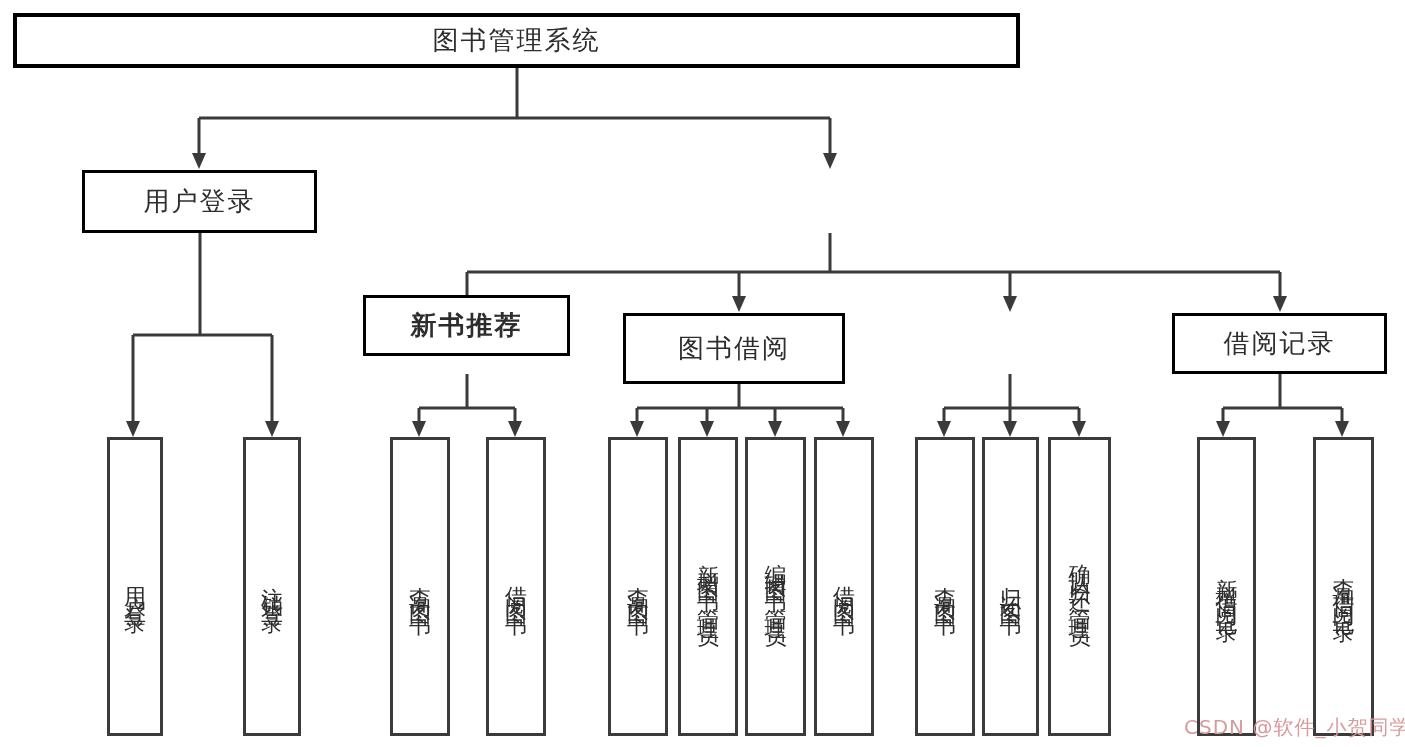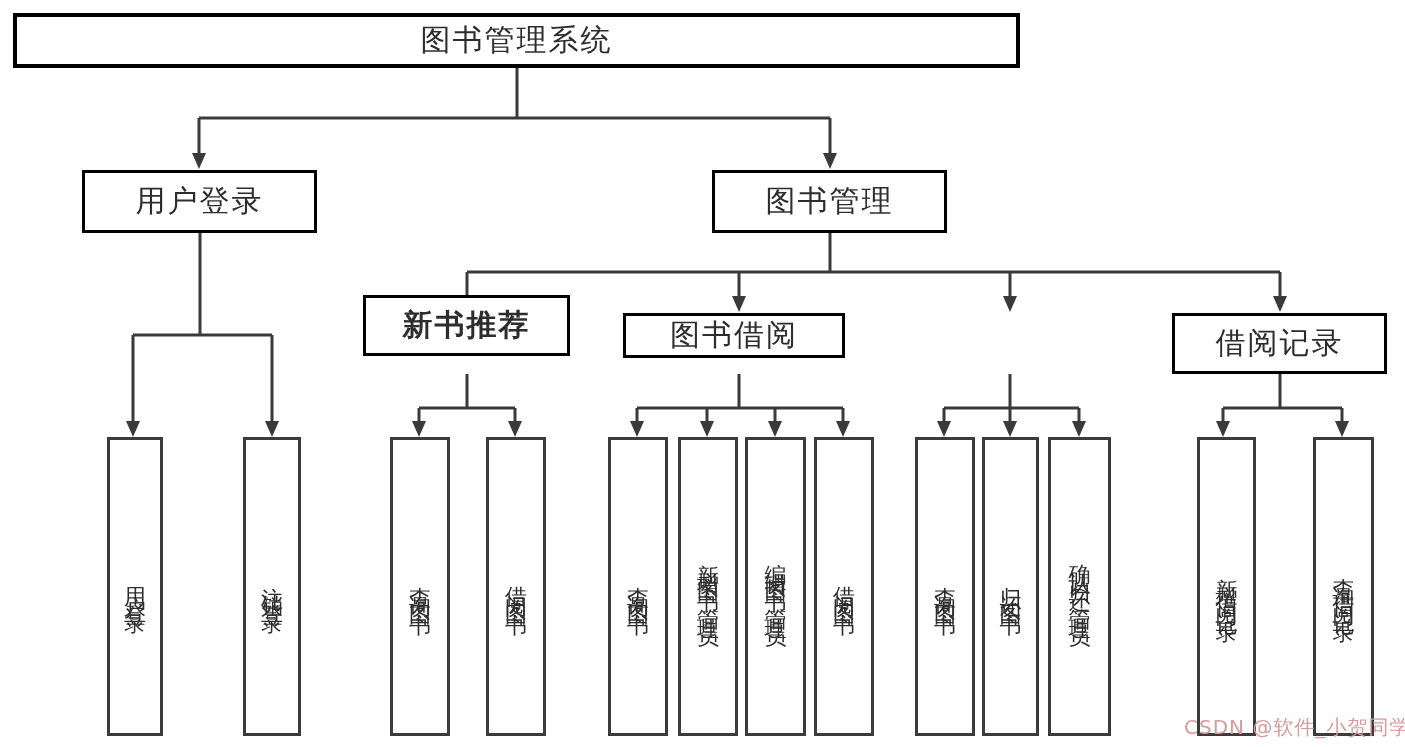--- a/index.html
+++ b/index.html
@@ -18,21 +18,21 @@
     z-index: 0;
   }
   .hnode {
     position: absolute;
     box-sizing: border-box;
     border: 3px solid #000000;
     background: #ffffff;
     display: flex;
     align-items: center;
     justify-content: center;
-    font-size: 30px;
+    font-size: 26px;
     color: #2d2d2d;
     letter-spacing: 2px;
     z-index: 1;
   }
   .hnode.root { border-width: 4px; }
   .vnode {
     position: absolute;
     box-sizing: border-box;
     border: 3px solid #3b3b3b;
     background: #ffffff;
@@ -102,24 +102,23 @@
       <polygon points="1003,421 1017,421 1010,437"></polygon>
       <polygon points="1072,421 1086,421 1079,437"></polygon>
       <polygon points="1216,421 1230,421 1223,437"></polygon>
       <polygon points="1335,421 1349,421 1342,437"></polygon>
     </g>
   </svg>
 
   <div class="hnode root" style="left:13px; top:13px; width:1007px; height:55px;">图书管理系统</div>
 
   <div class="hnode" style="left:82px; top:170px; width:235px; height:63px;">用户登录</div>
-  <div class="hnode" style="left:712px; top:170px; width:235px; height:63px;">图书管理</div>
 
   <div class="hnode" style="left:363px; top:295px; width:207px; height:61px;font-weight:bold;">新书推荐</div>
-  <div class="hnode" style="left:623px; top:313px; width:222px; height:45px;">图书借阅</div>
+  <div class="hnode" style="left:623px; top:313px; width:222px; height:71px;">图书借阅</div>
   <div class="hnode" style="left:1172px; top:313px; width:215px; height:61px;">借阅记录</div>
 
   <div class="vnode" style="left:107px; top:437px; width:56px; height:299px;">
     <span>用户登录</span>
   </div>
   <div class="vnode" style="left:243px; top:437px; width:58px; height:299px;">
     <span>注销登录</span>
   </div>
 
   <div class="vnode" style="left:390px; top:437px; width:60px; height:299px;">

